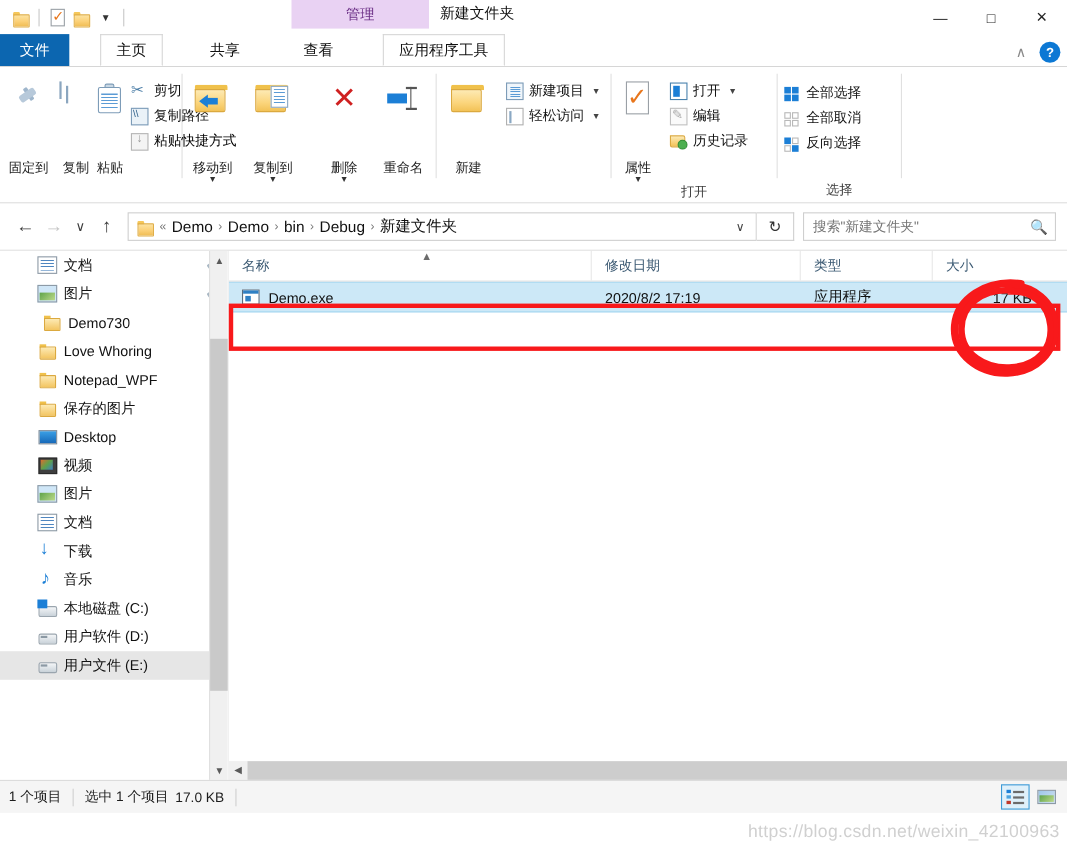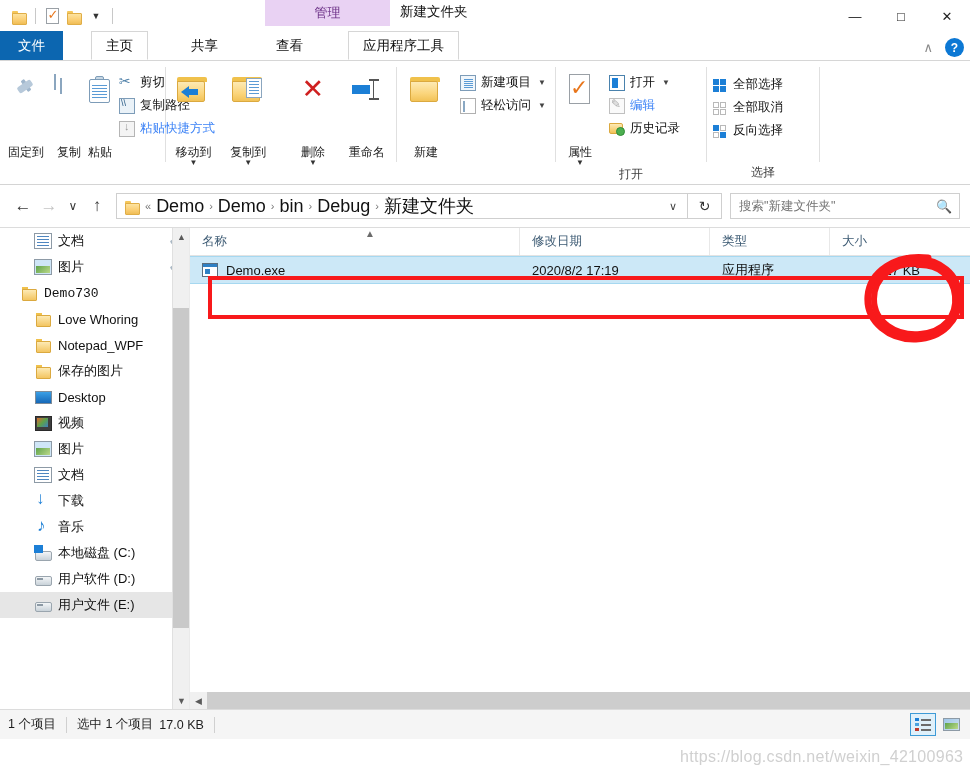--- a/index.html
+++ b/index.html
@@ -102,21 +102,21 @@
     padding:4px 2px 0 2px; font-size:12px; color:#222; text-align:center; line-height:15px;
   }
   .bigbtn .ico { height:38px; display:flex; align-items:center; justify-content:center; }
   .bigbtn .lbl { white-space:nowrap;margin-top:36px; }
 
   .smallcol { display:flex; flex-direction:column; padding-top:4px; }
   .smallbtn {
     display:flex; align-items:center; gap:5px; height:23px; padding:0 5px;
     font-size:12.5px; color:#111; white-space:nowrap;
   }
-  .smallbtn.disabled { color:#3b82f6; }
+  .smallbtn.disabled { color:#000000; }
   .drop-caret { font-size:8px; color:#444; margin-left:2px; }
   .big-caret { font-size:8px; color:#333; line-height:6px; }
 
   
   .ico-pin { width:26px;height:26px;position:relative; }
   .ico-pin::before{
     content:""; position:absolute; left:11px; top:2px; width:4px;height:13px;
     background:#9fb6cc; transform:rotate(-35deg); border-radius:1px;
   }
   .ico-pin::after{
@@ -205,42 +205,42 @@
   }
   .nav-btn { width:26px;height:26px;display:flex;align-items:center;justify-content:center;
     font-size:17px;color:#3a3a3a; }
   .nav-btn.disabled { color:#c4c4c4; }
   .nav-btn.small { font-size:12px; width:22px; }
   .crumbbox {
     flex:1; height:26px; border:1px solid #cfcfcf; background:#fff; display:flex;
     align-items:center; padding:0 4px; margin-left:6px; min-width:0;
   }
   .crumb { display:flex;align-items:center;gap:4px;padding:0 4px;height:22px;
-    font-size:18px;color:#111;white-space:nowrap; }
+    font-size:14px;color:#111;white-space:nowrap; }
   .crumb-sep { color:#767676;font-size:11px;padding:0 1px; }
   .crumb-dd { margin-left:auto;padding:0 6px;color:#444;font-size:11px; }
   .refresh-btn {
     width:34px;height:26px;border:1px solid #cfcfcf;border-left:none;background:#fff;
     display:flex;align-items:center;justify-content:center;font-size:14px;color:#333;
   }
   .searchbox {
     width:230px;height:26px;border:1px solid #cfcfcf;background:#fff;margin-left:8px;
     display:flex;align-items:center;padding:0 6px;
   }
   .searchbox input {
     flex:1;border:none;outline:none;font-size:12.5px;color:#8a8a8a;
     font-family:"Liberation Sans","DejaVu Sans",sans-serif;background:transparent;
   }
   .searchbox .mag { font-size:13px;color:#444; }
 
   
   .main { position:relative; display:flex; height:482px; border-top:1px solid #dcdcdc; }
 
   
-  .navpane { width:190px; position:relative; background:#fff; overflow:hidden;
+  .navpane { width:208px; position:relative; background:#fff; overflow:hidden;
     border-right:1px solid #eaeaea; }
   .navlist { position:absolute; left:0; top:0; right:0; }
   .navitem { display:flex;align-items:center;height:26px;font-size:13px;color:#111;
     padding-right:8px; white-space:nowrap; position:relative; }
   .navitem.selected { background:#e6e6e6; }
   .navitem .nico { width:18px;height:16px;margin-right:6px;position:relative;flex:none; }
   .navitem .ntext { overflow:hidden; text-overflow:ellipsis; }
   .pin-ico { margin-left:auto; width:12px;height:12px;position:relative;flex:none; }
   .pin-ico::before{content:"";position:absolute;left:5px;top:0;width:3px;height:8px;
     background:#9aa8b5;transform:rotate(-35deg);}
@@ -609,21 +609,21 @@
           <div class="navitem" style="padding-left: 34px;">
             <span class="nico n-doc"></span>
             <span class="ntext">文档</span>
             <span class="pin-ico"></span>
           </div>
           <div class="navitem" style="padding-left: 34px;">
             <span class="nico n-pic"></span>
             <span class="ntext">图片</span>
             <span class="pin-ico"></span>
           </div>
-          <div class="navitem" style="padding-left: 20px; font-family: Liberation Mono, monospace;">
+          <div class="navitem" style="padding-left: 38px;">
             <span class="nico n-folder"></span>
             <span class="ntext">Demo730</span>
           </div>
           <div class="navitem" style="padding-left: 34px;">
             <span class="nico n-folder"></span>
             <span class="ntext">Love Whoring</span>
           </div>
           <div class="navitem" style="padding-left: 34px;">
             <span class="nico n-folder"></span>
             <span class="ntext">Notepad_WPF</span>

